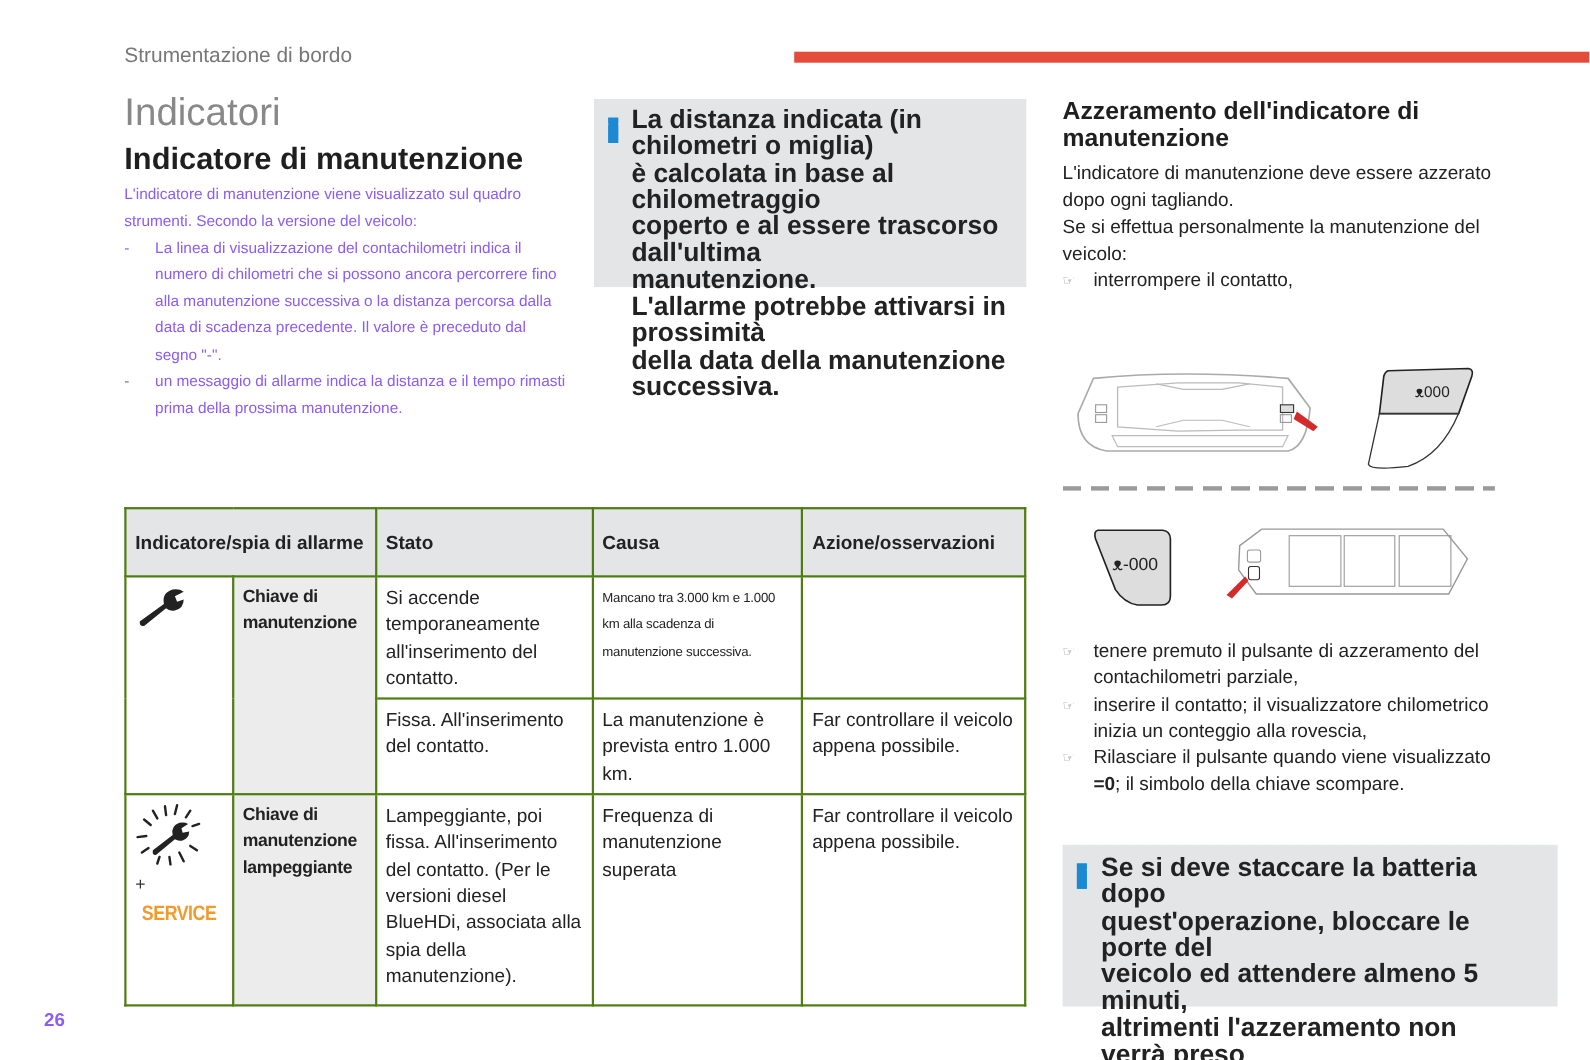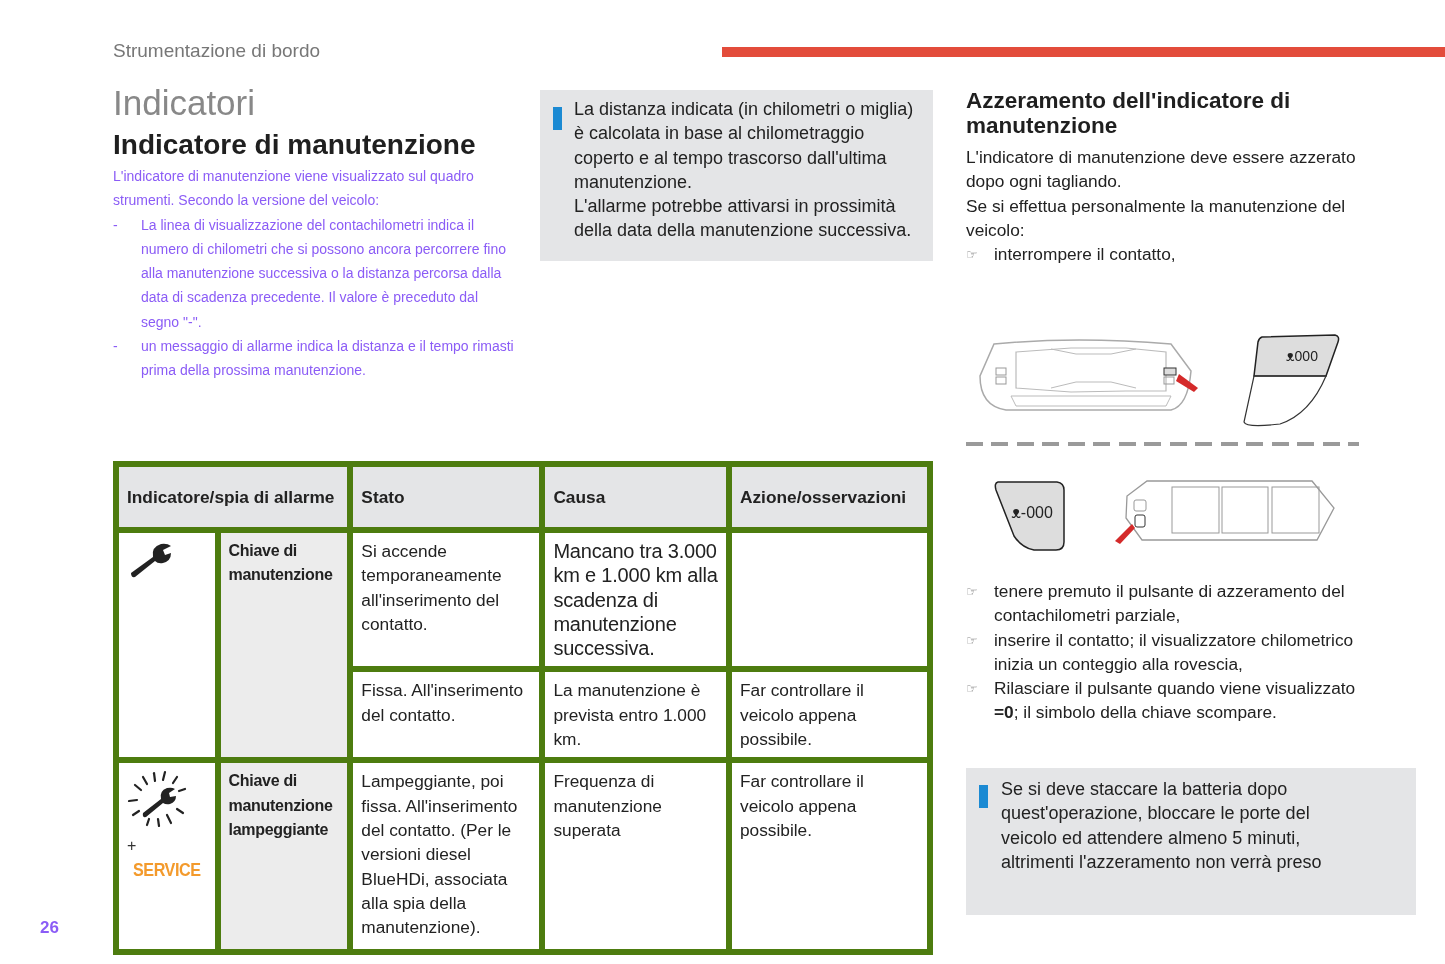--- a/index.html
+++ b/index.html
@@ -10,36 +10,36 @@
   .red-bar { left:722px; top:47px; width:723px; height:10px; background:#e34c3b; }
   .section-title { left:113px; top:83px; font-size:35px; color:#888; font-weight:normal; }
   .h1 { left:113px; top:129px; font-size:28px; font-weight:bold; color:#1f1f1f; }
   .intro { left:113px; top:164px; width:405px; font-size:14px; line-height:24.3px; color:#8b5cf6; }
   .intro .dl { position:relative; padding-left:28px; }
   .intro .dl .dash { position:absolute; left:0; top:0; }
   .info-box { background:#e4e5e7; }
   .info1 { left:540px; top:90px; width:393px; height:171px; }
   .info-i { position:absolute; width:9px; background:#1b8ad3; }
   .info-i .dot { position:absolute; left:0; top:0; width:9px; height:5px; background:#1b8ad3; }
-  .info-text { position:absolute; font-size:18px; line-height:24.3px; color:#222; }
+  .info-text { position:absolute; font-size:24px; line-height:24.3px; color:#222;font-weight:bold; }
   .h2 { left:966px; top:88px; width:390px; font-size:22.5px; font-weight:bold; line-height:25px; color:#1f1f1f; }
   .right-text { left:966px; top:145px; width:395px; font-size:17.3px; line-height:24.3px; color:#222; }
   .bullet { position:relative; padding-left:28px; }
   .bullet .hand { position:absolute; left:0; top:1px; font-size:13px; color:#888; }
   .right-bullets { left:966px; top:579px; width:400px; font-size:17.3px; line-height:24.3px; color:#222; }
   .info2 { left:966px; top:768px; width:450px; height:147px; }
   .dashes { left:966px; top:442px; width:393px; height:4px;
             background:repeating-linear-gradient(90deg,#9a9a9a 0 17px,transparent 17px 25.5px); }
   table.maint { position:absolute; left:113px; top:461px; width:820px; border-collapse:collapse;
                 font-size:17.3px; color:#222; }
-  table.maint td, table.maint th { border:6px solid #4d7c0f; vertical-align:top; padding:6px 8px; line-height:24.3px; text-align:left; }
+  table.maint td, table.maint th { border:2px solid #4d7c0f; vertical-align:top; padding:6px 8px; line-height:24.3px; text-align:left; }
   table.maint th { background:#e4e5e7; font-weight:bold; vertical-align:middle; height:48px; }
   td.icon-cell { width:52px; padding:8px 6px; text-align:center; }
   td.name-cell { background:#ececec; width:114px; font-family:Liberation Sans, sans-serif; font-weight:bold; font-size:16px; letter-spacing:-0.3px; transform-origin:left; }
-  td.cause-narrow { font-size:20px; letter-spacing:-0.2px; }
+  td.cause-narrow { font-size:12px; letter-spacing:-0.2px; }
   .service { color:#f39a2c; font-weight:bold; font-size:19px; letter-spacing:-0.5px; transform:scaleX(0.85); display:inline-block; }
   .plus { font-size:16px; color:#333; }
   .page-num { left:40px; top:918px; font-size:17px; font-weight:bold; color:#8b5cf6; }
 </style>
 </head>
 <body>
 
 <div class="abs running-head">Strumentazione di bordo</div>
 <div class="abs red-bar"></div>
 
@@ -59,21 +59,21 @@
 </div>
 
 <div class="abs info-box info1">
   <div class="info-i" style="left:13px;top:17px;height:23px;">
     <div class="dot"></div>
     <div style="position:absolute;left:0;top:7px;width:9px;height:16px;background:#1b8ad3;"></div>
   </div>
   <div class="info-text" style="left:34px;top:7px;width:360px;">
     <div>La distanza indicata (in chilometri o miglia)</div>
     <div>è calcolata in base al chilometraggio</div>
-    <div>coperto e al tempo trascorso dall'ultima</div>
+    <div>coperto e al essere trascorso dall'ultima</div>
     <div>manutenzione.</div>
     <div>L'allarme potrebbe attivarsi in prossimità</div>
     <div>della data della manutenzione successiva.</div>
   </div>
 </div>
 
 <div class="abs h2">Azzeramento dell'indicatore di manutenzione</div>
 <div class="abs right-text">
   <div>L'indicatore di manutenzione deve essere azzerato dopo ogni tagliando.</div>
   <div>Se si effettua personalmente la manutenzione del veicolo:</div>

